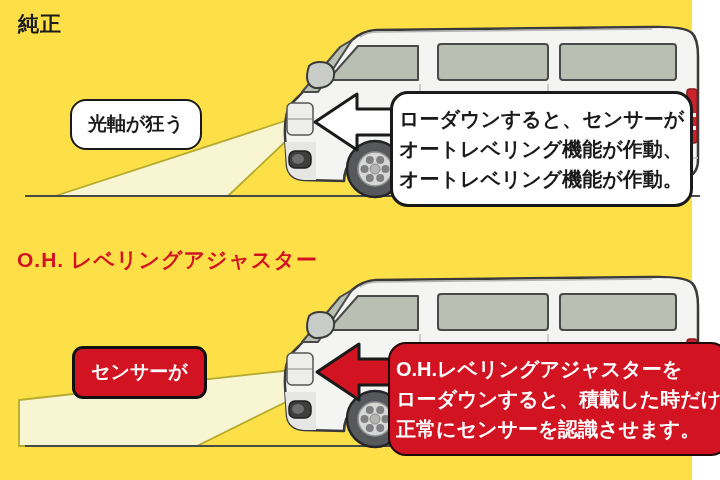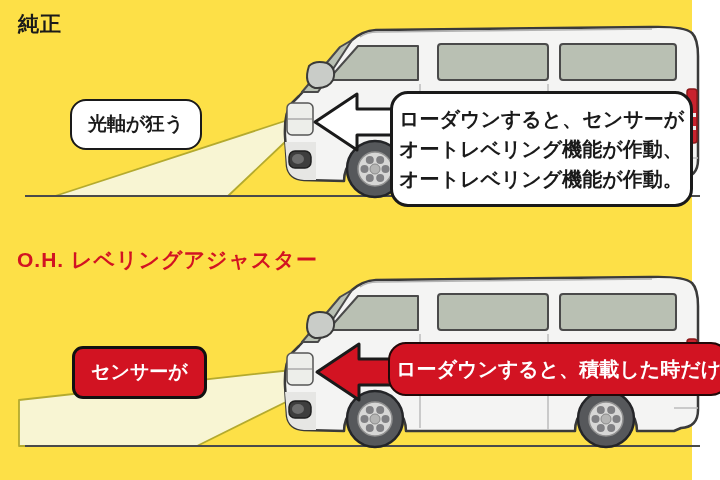--- a/index.html
+++ b/index.html
@@ -124,17 +124,19 @@
       <line class="ground" x1="25" y1="206" x2="700" y2="206"></line>
       <use href="#van-art" y="10"></use>
       <use href="#arrow-shape" x="317" y="132" class="arrow-red"></use>
     </svg>
 
     <div class="heading red" style="left:17px;top:6px;">O.H. レベリングアジャスター</div>
 
     <div class="axis-label filled" style="left:72px;top:106px;">センサーが</div>
 
     <div class="bubble red" style="left:388px;top:82px;">
+      <div class="line">O.H.レベリングアジャスターを</div>
       <div class="line">ローダウンすると、積載した時だけ</div>
+      <div class="line">正常にセンサーを認識させます。</div>
     </div>
   </div>
 
 </div>
 
 </body></html>

